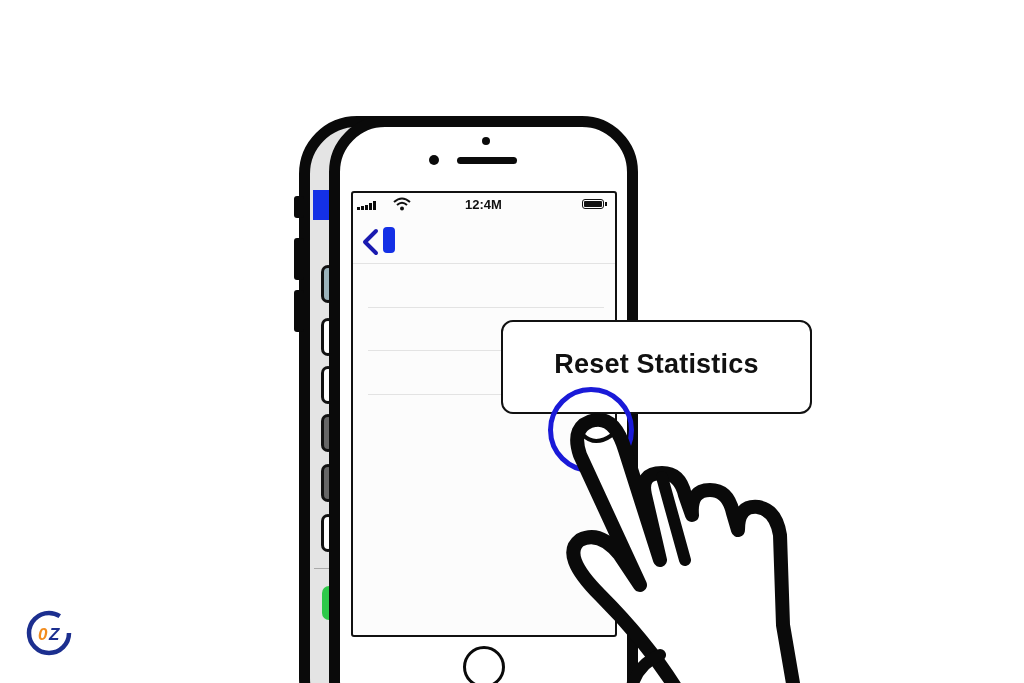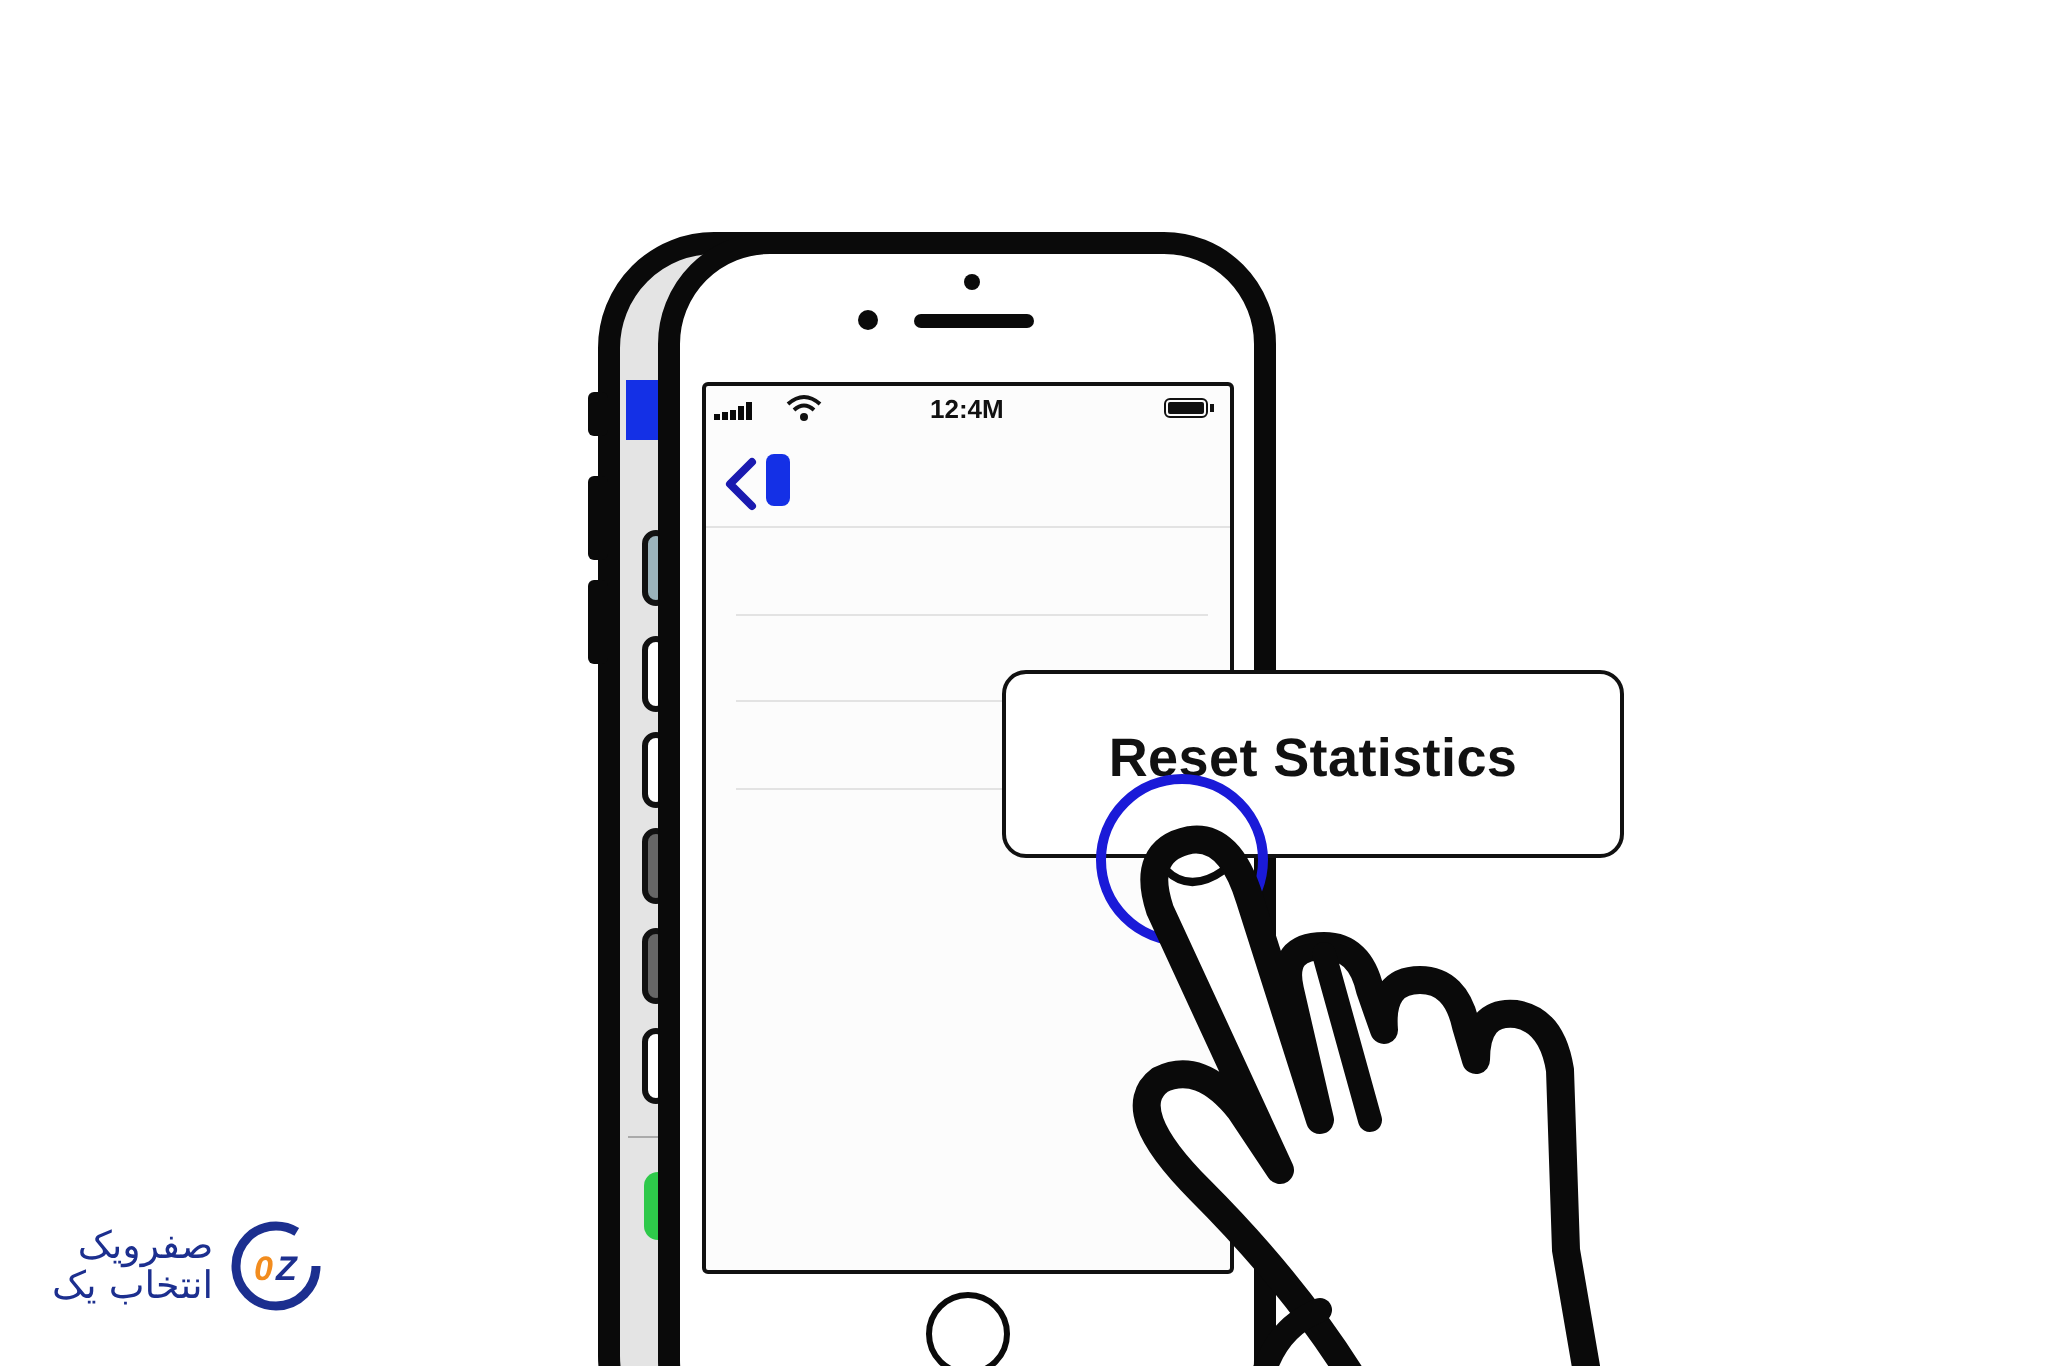--- a/index.html
+++ b/index.html
@@ -53,21 +53,21 @@
   .battery-tip { left:605px; top:202px; width:2px; height:4px; background:#111; }
 
   .back-chevron { left:360px; top:228px; }
   .nav-blue-pill { left:383px; top:227px; width:12px; height:26px; background:#1430e6; border-radius:4px; }
   .row-line { height:1px; background:#e3e3e3; }
 
   
   .popup {
     left:501px; top:320px; width:311px; height:94px;
     border:2.5px solid #111; border-radius:12px; background:#fff;
-    box-sizing:border-box; display:flex; align-items:center; justify-content:center;margin-top:15px;
+    box-sizing:border-box; display:flex; align-items:center; justify-content:center;
   }
   .popup-label { font-size:27px; font-weight:bold; color:#111; letter-spacing:0.2px; margin-top:-6px; }
 
   .tap-ring {
     left:548px; top:387px; width:86px; height:86px; border:5px solid #1a1ad8;
     border-radius:50%; box-sizing:border-box;
   }
   .hand { left:540px; top:395px; }
 
   
@@ -138,22 +138,18 @@
 
 <svg class="abs hand" width="260" height="300" viewBox="0 0 260 300">
   <path d="M100 190 L40 60 Q30 30 55 25 Q75 22 85 55 L120 165 L105 100 Q100 78 122 78 Q140 78 145 100 L152 120 Q150 95 170 95 Q188 95 193 118 L198 135 Q198 110 218 112 Q236 115 240 140 L243 230 L255 300 L140 300 Q110 250 60 200 Q20 160 40 145 Q60 135 80 160 L100 190 Z" fill="#ffffff" stroke="#0a0a0a" stroke-width="14" stroke-linejoin="round"></path>
   <path d="M122 82 L145 165" stroke="#0a0a0a" stroke-width="12" stroke-linecap="round" fill="none"></path>
   <path d="M172 98 L180 160" stroke="#0a0a0a" stroke-width="0" fill="none"></path>
   <path d="M43 40 Q55 52 72 40" stroke="#0a0a0a" stroke-width="4" fill="none"></path>
   <path d="M90 300 Q95 270 120 260" stroke="#0a0a0a" stroke-width="12" fill="none" stroke-linecap="round"></path>
 </svg>
 
 <div class="abs logo">
-  <div class="logo-text">
-    <span class="logo-line">صفرویک</span>
-    <span class="logo-line">انتخاب یک</span>
-  </div>
   <svg class="logo-mark" viewBox="0 0 46 46">
     <circle cx="23" cy="23" r="20" fill="none" stroke="#1c2f8f" stroke-width="4.5" stroke-dasharray="105 21"></circle>
     <text x="12" y="30" font-size="17" font-weight="bold" fill="#f28c1e" font-family="Liberation Sans, sans-serif" font-style="italic">0</text>
     <text x="23" y="30" font-size="17" font-weight="bold" fill="#1c2f8f" font-family="Liberation Sans, sans-serif" font-style="italic">Z</text>
   </svg>
 </div>
 
 </body></html>

